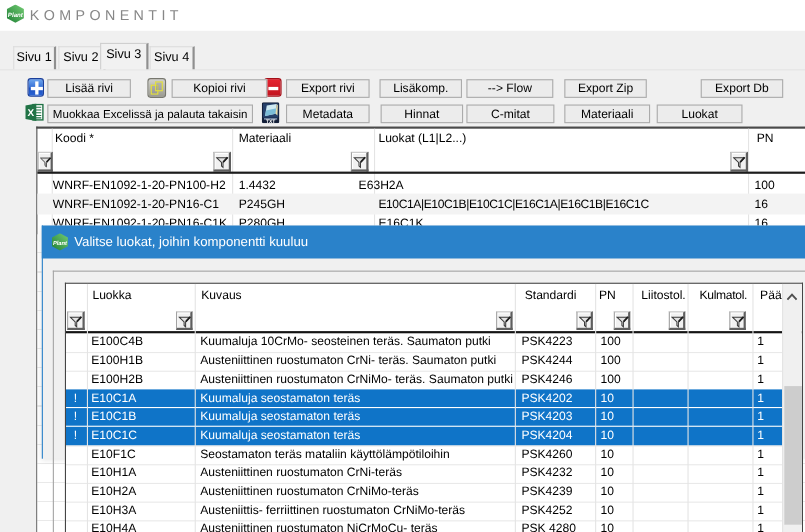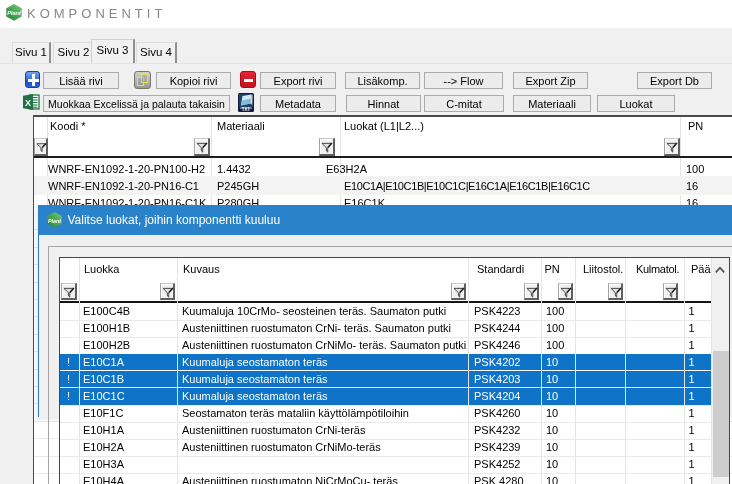--- a/index.html
+++ b/index.html
@@ -41,21 +41,21 @@
 </div>
 <div class="a" style="left:134px;top:71px;width:17px;height:18px;border-radius:3px;background:linear-gradient(#d2d2cc,#9a9a90);border:1px solid #77776e;">
   <div class="a" style="left:2px;top:5px;width:7px;height:9px;border:1px solid #e8e438;background:rgba(120,120,150,0.25);"></div>
   <div class="a" style="left:6px;top:2px;width:7px;height:9px;border:1px solid #e8e438;background:rgba(120,120,150,0.25);"></div>
 </div>
 <div class="a" style="left:240px;top:71px;width:16px;height:17px;border-radius:3px;background:linear-gradient(#e62330,#c2131e);border:1px solid #a50f18;">
   <div class="a" style="left:2.5px;top:6.5px;width:9px;height:3.5px;background:#fff;"></div>
 </div>
 
 <div class="btn" style="left:43px;top:72px;width:76px;height:17px;">Lisää rivi</div>
-<div class="btn" style="left:156px;top:72px;width:75px;height:17px;">Kopioi rivi</div>
+<div class="btn" style="left:156px;top:72px;width:87px;height:17px;">Kopioi rivi</div>
 <div class="btn" style="left:260px;top:72px;width:76px;height:17px;">Export rivi</div>
 <div class="btn" style="left:345px;top:72px;width:75px;height:17px;">Lisäkomp.</div>
 <div class="btn" style="left:424px;top:72px;width:79px;height:17px;">--&gt; Flow</div>
 <div class="btn" style="left:513px;top:72px;width:75px;height:17px;">Export Zip</div>
 <div class="btn" style="left:597px;top:72px;width:75px;height:17px;margin-left:40px;">Export Db</div>
 
 <svg class="a" style="left:23px;top:94px;" width="17" height="16" viewBox="0 0 17 16">
 <rect x="7" y="1" width="9" height="14" fill="#fff" stroke="#217346" stroke-width="1.3"></rect>
 <g stroke="#217346" stroke-width="1.1">
 <line x1="8.5" y1="3.5" x2="14.5" y2="3.5"></line>
@@ -262,20 +262,21 @@
     <div class="t" style="left:486px;top:166.5px;">10</div>
     <div class="t" style="left:628.5px;top:166.5px;">1</div>
 
     <div class="t" style="left:23px;top:183.5px;">E10H2A</div>
     <div class="t" style="left:122px;top:183.5px;">Austeniittinen ruostumaton CrNiMo-teräs</div>
     <div class="t" style="left:414px;top:183.5px;">PSK4239</div>
     <div class="t" style="left:486px;top:183.5px;">10</div>
     <div class="t" style="left:628.5px;top:183.5px;">1</div>
 
     <div class="t" style="left:23px;top:200.5px;">E10H3A</div>
+    <div class="t" style="left:122px;top:200.5px;">Austeniittis- ferriittinen ruostumaton CrNiMo-teräs</div>
     <div class="t" style="left:414px;top:200.5px;">PSK4252</div>
     <div class="t" style="left:486px;top:200.5px;">10</div>
     <div class="t" style="left:628.5px;top:200.5px;">1</div>
 
     <div class="t" style="left:23px;top:217.5px;">E10H4A</div>
     <div class="t" style="left:122px;top:217.5px;">Austeniittinen ruostumaton NiCrMoCu- teräs</div>
     <div class="t" style="left:414px;top:217.5px;">PSK 4280</div>
     <div class="t" style="left:486px;top:217.5px;">10</div>
     <div class="t" style="left:628.5px;top:217.5px;">1</div>
 

